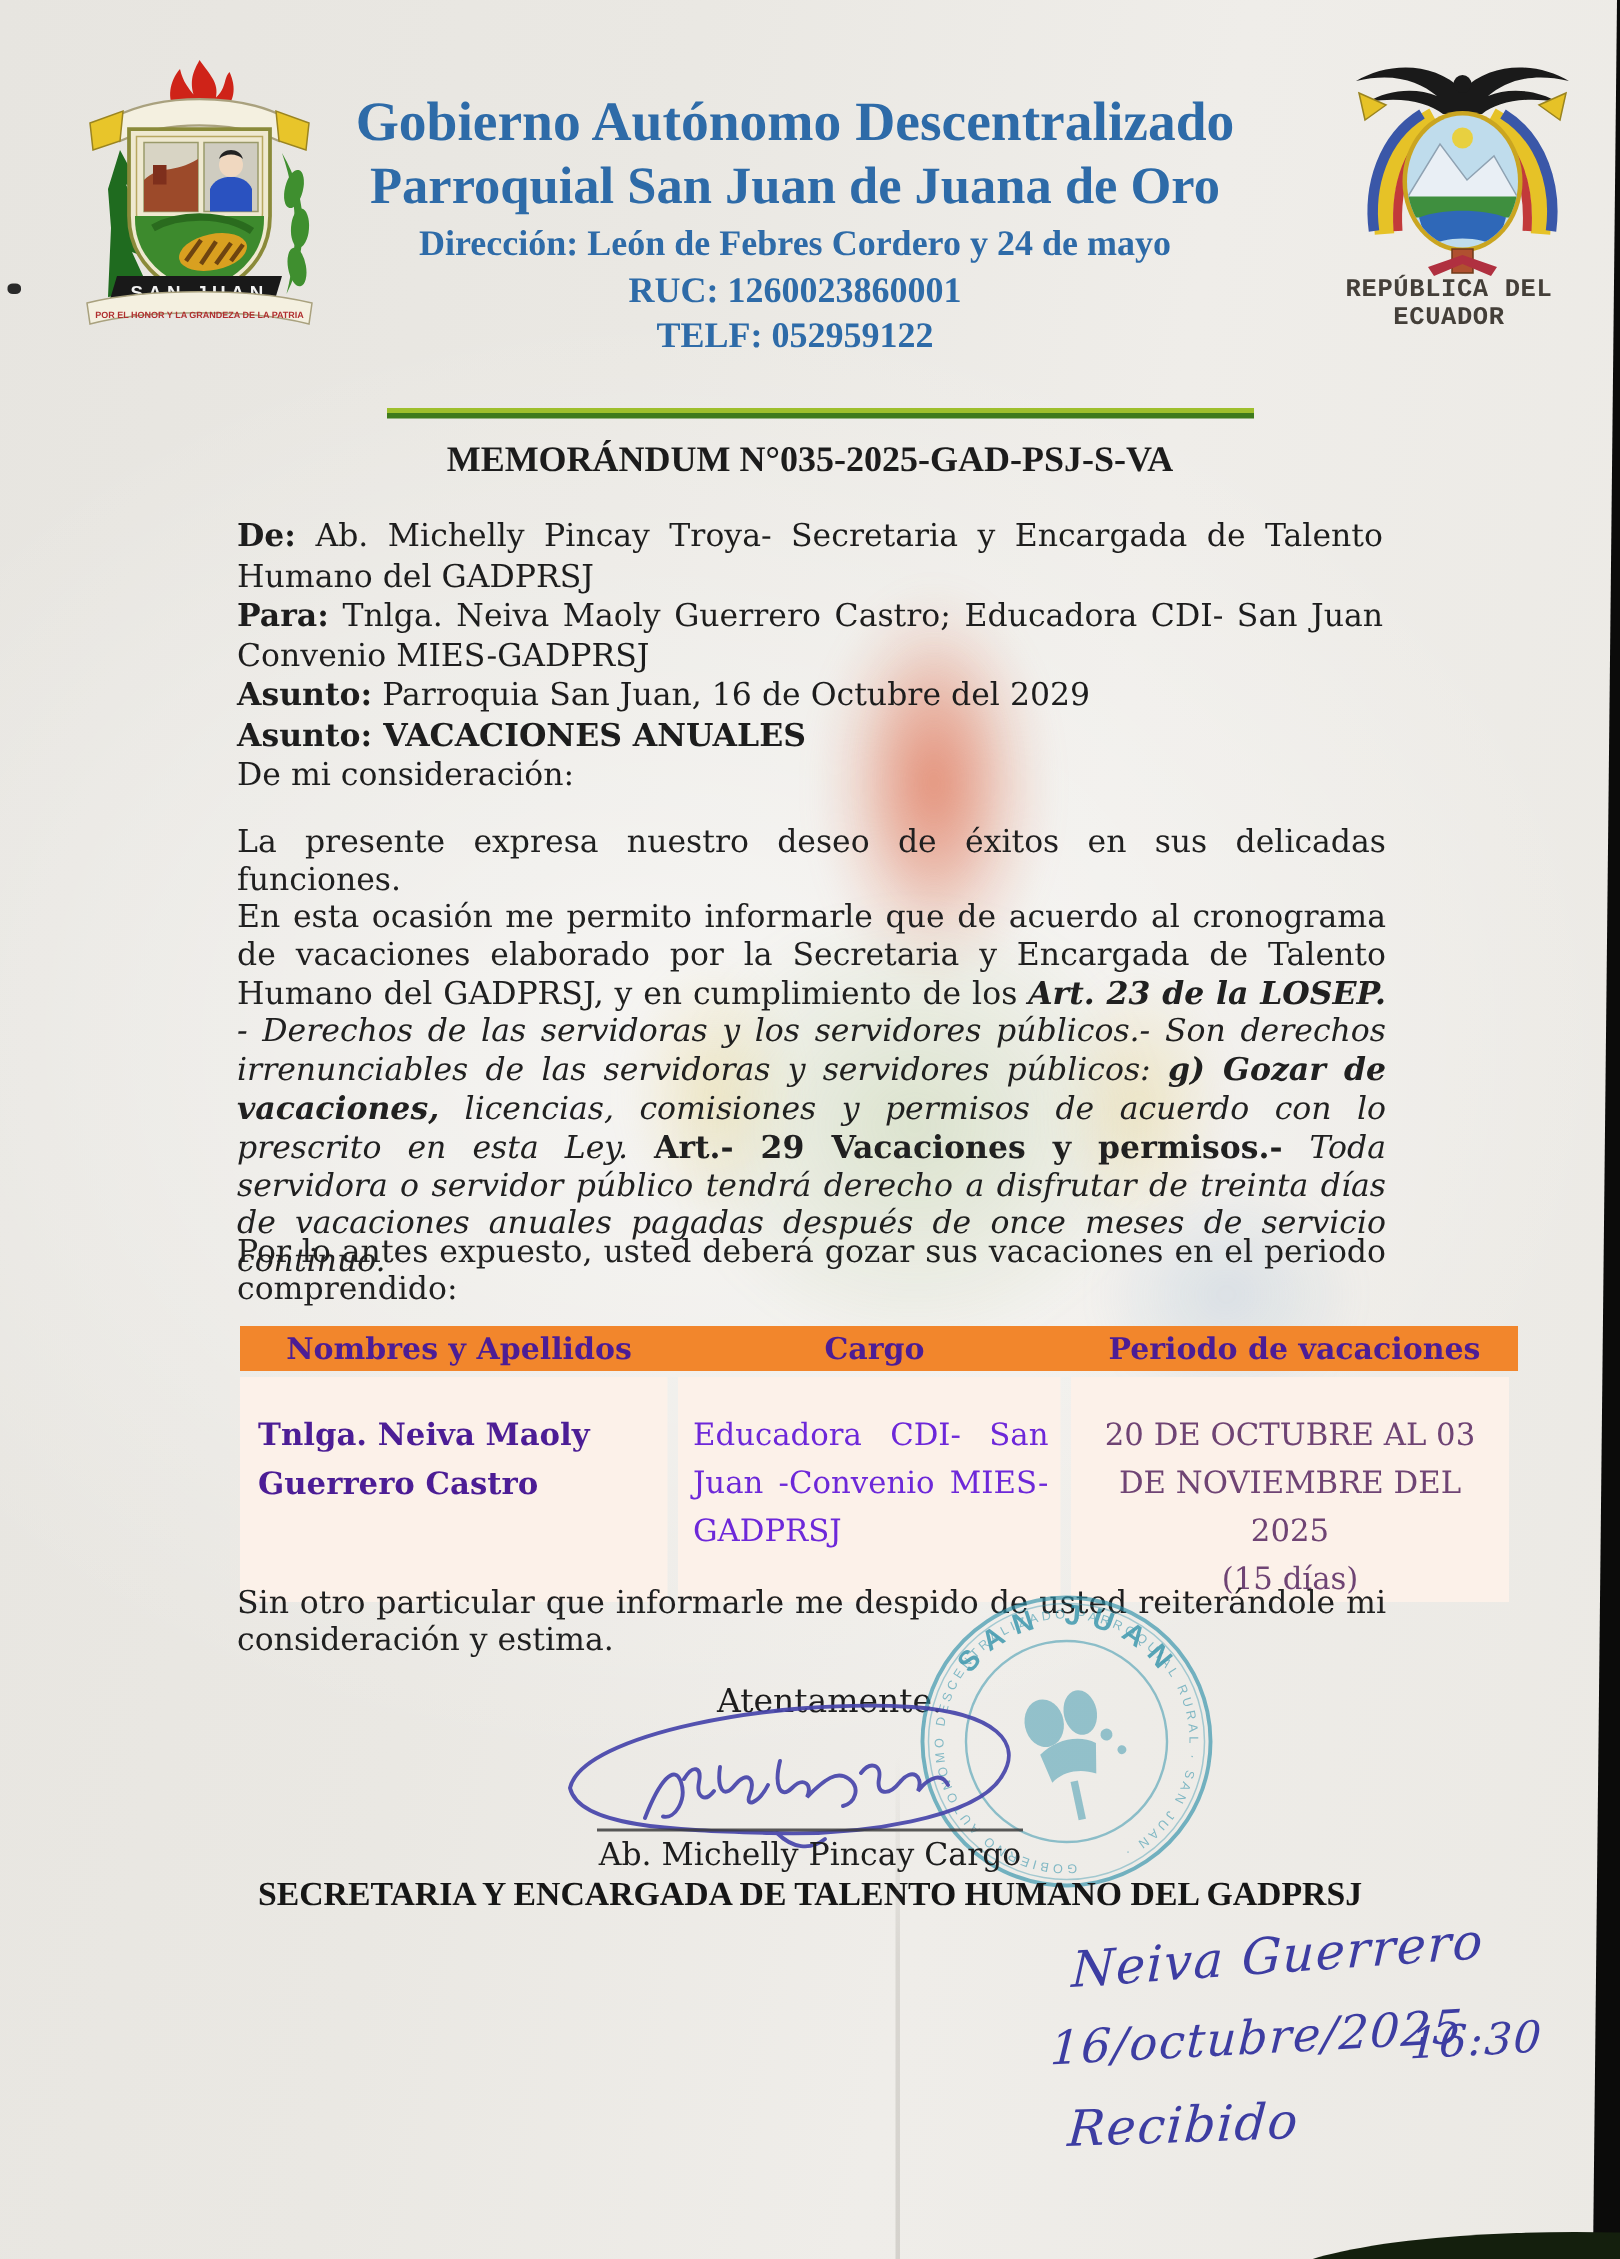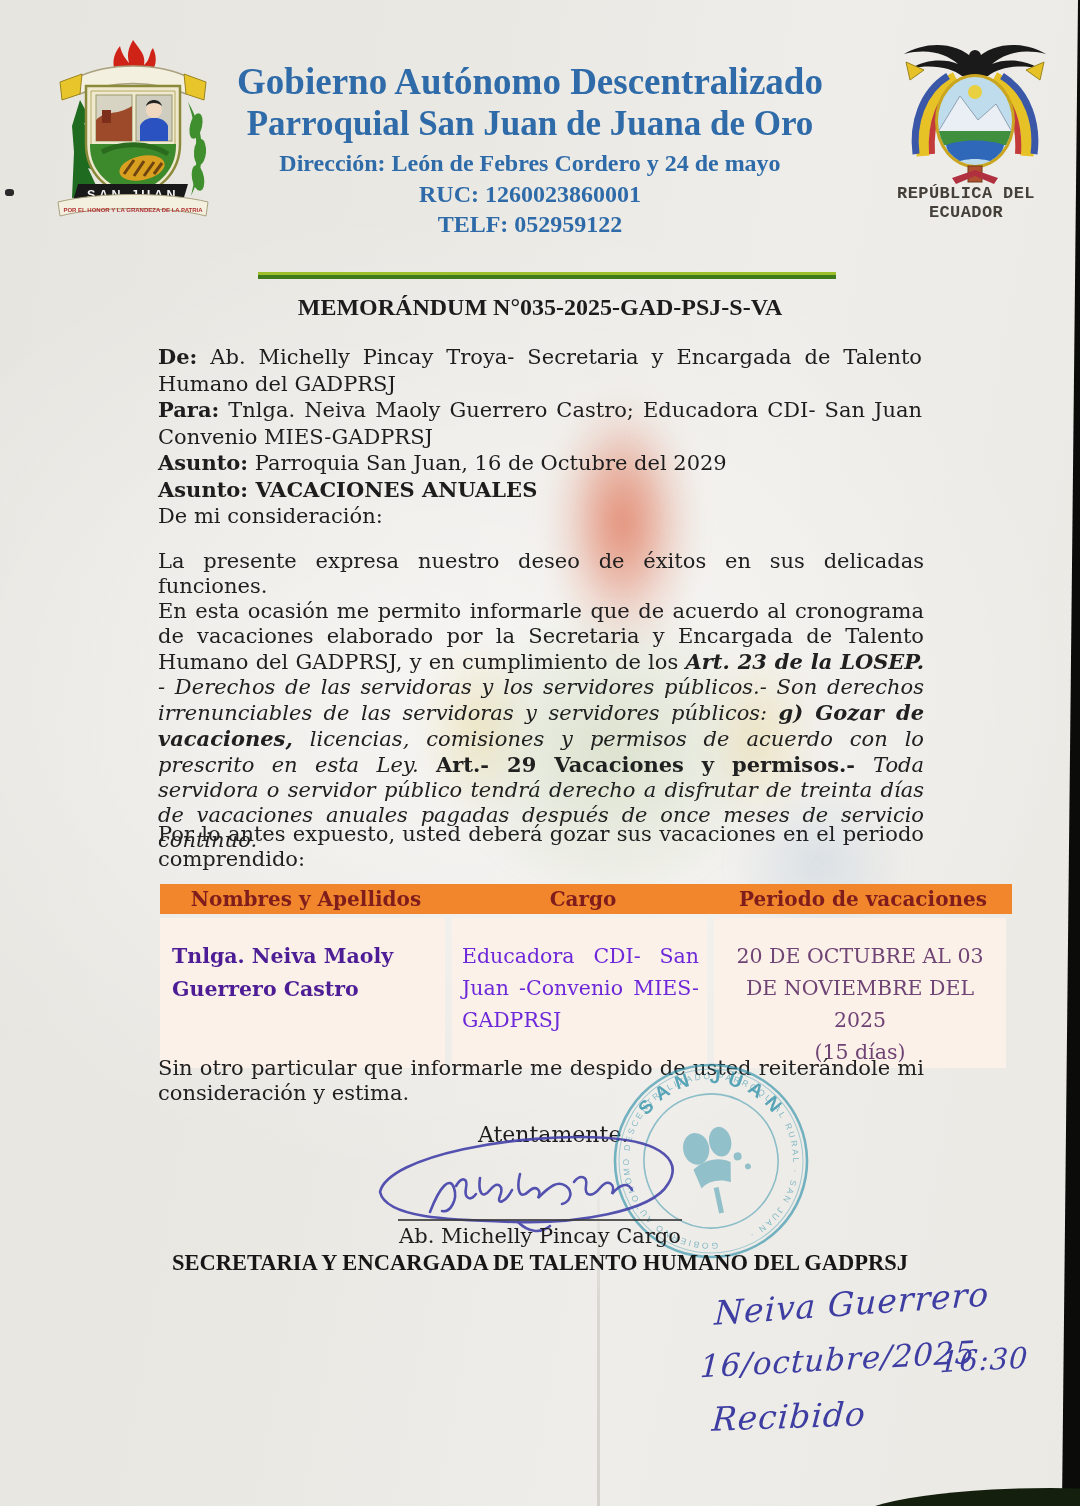--- a/index.html
+++ b/index.html
@@ -18,21 +18,21 @@
   .hc{left:180px;width:700px;}
   .greenline{left:258px;top:272px;width:578px;height:7px;
     background:linear-gradient(#9ebf2c 0 45%,#3e7a1c 45% 100%);}
   .memotitle{left:100px;top:294px;width:880px;text-align:center;
     font-family:"Liberation Serif",serif;font-weight:bold;font-size:24px;color:#1c1c1c;}
   .letter{font-size:21px;color:#1d1d1d;text-align:justify;line-height:26.5px;}
   .letter p{margin:0;}
   .bodytxt{font-size:21px;color:#202020;text-align:justify;line-height:25px;}
   .bodytxt p{margin:0;}
   .tbl-head{display:flex;background:#f2862c;height:30px;align-items:center;
-    font-weight:bold;font-size:20px;color:#7f1d1d;}
+    font-weight:bold;font-size:20px;color:#4c1d95;}
   .tbl-head div{text-align:center;}
   .tbl-row{display:flex;gap:7px;margin-top:4px;}
   .cell{background:#fcf1e9;padding-top:22px;min-height:116px;font-size:20.5px;}
   .hand{font-style:italic;color:#3d3da2;letter-spacing:1px;white-space:nowrap;}
   .foldline{left:597px;top:1170px;width:3px;height:336px;
     background:linear-gradient(rgba(120,115,105,0) 0,rgba(120,115,105,.18) 40%,rgba(120,115,105,.22) 100%);}
   .cornerdark{left:850px;top:1488px;width:400px;height:70px;border-radius:50%;
     background:#141f0d;z-index:5;}
   .speck{left:5px;top:189px;width:9px;height:7px;background:#2a2a2a;border-radius:40%;z-index:3;}
 </style>

